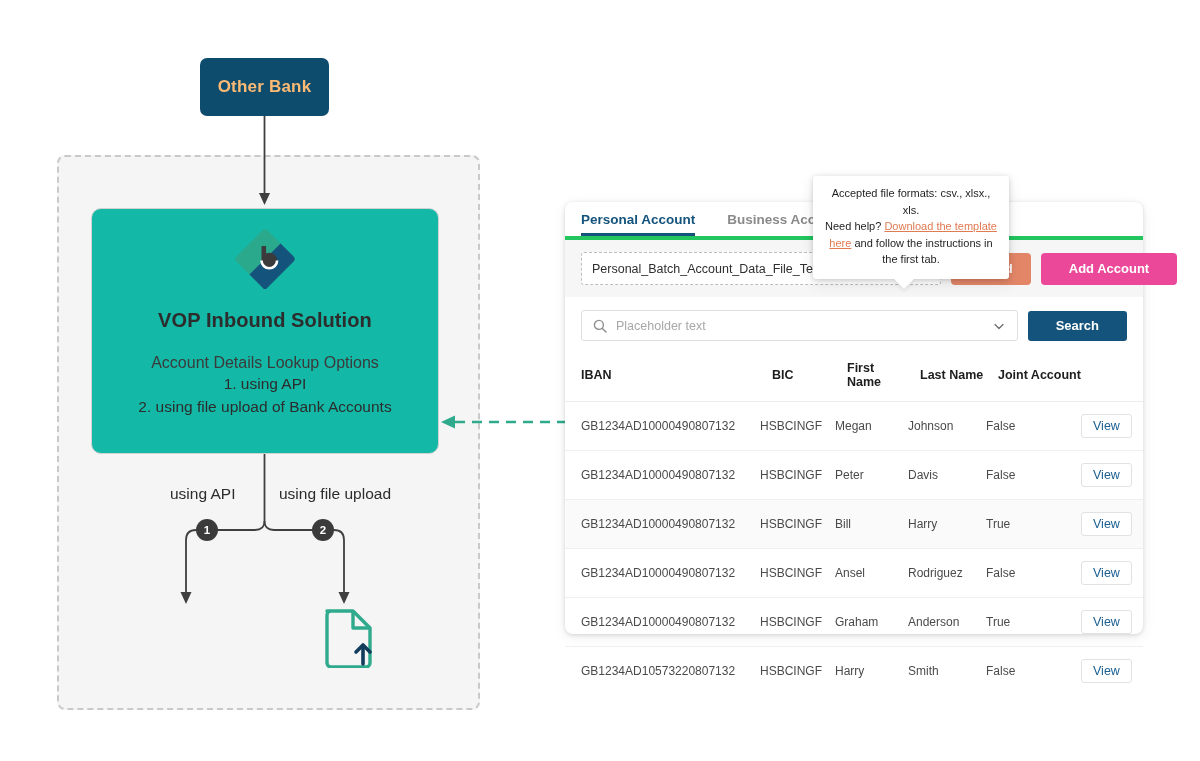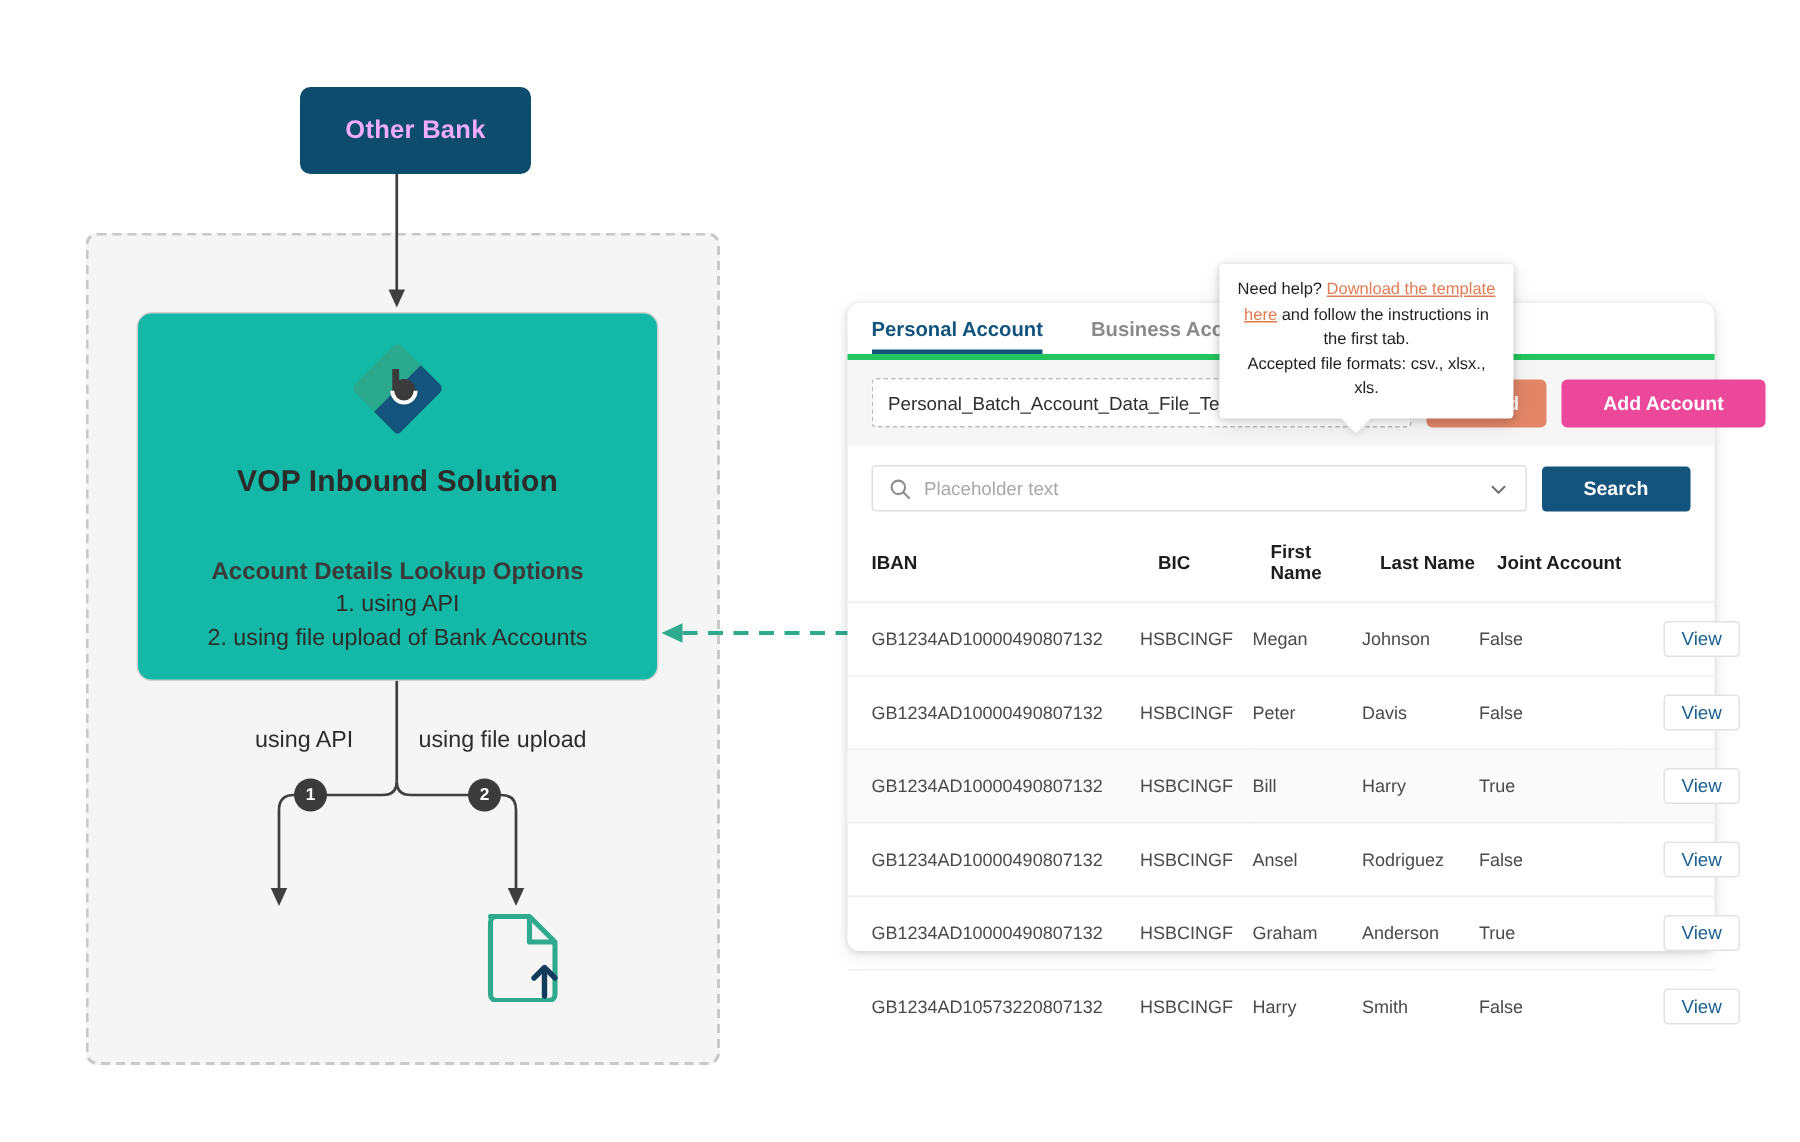--- a/index.html
+++ b/index.html
@@ -18,25 +18,25 @@
   
   #diagram {
     position: absolute;
     left: 0; top: 0;
     width: 540px; height: 761px;
   }
 
   .other-bank-box {
     position: absolute;
     left: 200px; top: 58px;
-    width: 154px; height: 58px;
+    width: 129px; height: 58px;
     background: #0E4C6E;
     border-radius: 7px;
     display: flex; align-items: center; justify-content: center;
-    color: #f0abfc;
+    color: #fdba74;
     font-size: 17px;
     font-weight: 600;
     letter-spacing: 0.2px;
   }
 
   .dashed-container {
     position: absolute;
     left: 57px; top: 155px;
     width: 423px; height: 555px;
     border: 2px dashed #c9c9c9;
@@ -59,24 +59,23 @@
   }
   .vop-logo { margin-top: 20px; }
   .vop-title {
     margin-top: 16px;
     font-size: 20px;
     font-weight: 700;
     color: #2c2c2c;
     letter-spacing: 0.1px;
   }
   .vop-sub {
-    margin-top: 40px;
+    margin-top: 22px;
     font-size: 16px;
     color: #3a3a3a;
-    font-weight: bold;
   }
   .vop-opt {
     font-size: 15.5px;
     color: #2c2c2c;
     text-align: center;
     line-height: 23px;
   }
   .vop-opt-1 { }
 
   .core-banking-box {
@@ -257,21 +256,20 @@
   .col-pad-r { padding-right: 16px !important; }
   .btn-view {
     background: #ffffff;
     border: 1px solid #e2e2e2;
     border-radius: 3px;
     color: #1c6091;
     font-size: 12.5px;
     font-family: "Liberation Sans", sans-serif;
     padding: 4px 11px;
     cursor: pointer;
-    margin-left: 28px;
   }
   .view-cell { text-align: right; }
 
   
   #tooltip {
     position: absolute;
     left: 813px; top: 176px;
     width: 196px;
     background: #ffffff;
     border-radius: 3px;
@@ -493,20 +491,20 @@
         <td>False</td>
         <td class="view-cell col-pad-r">
           <button class="btn-view">View</button>
         </td>
       </tr>
     </tbody>
   </table>
 </div>
 
 <div id="tooltip">
+  <div>Accepted file formats: csv., xlsx., xls.</div>
   <div>
     <span>Need help?</span>
     <a href="#">Download the template here</a>
     <span>and follow the instructions in the first tab.</span>
   </div>
-  <div>Accepted file formats: csv., xlsx., xls.</div>
   <div class="ttarrow"></div>
 </div>
 
 </body></html>

